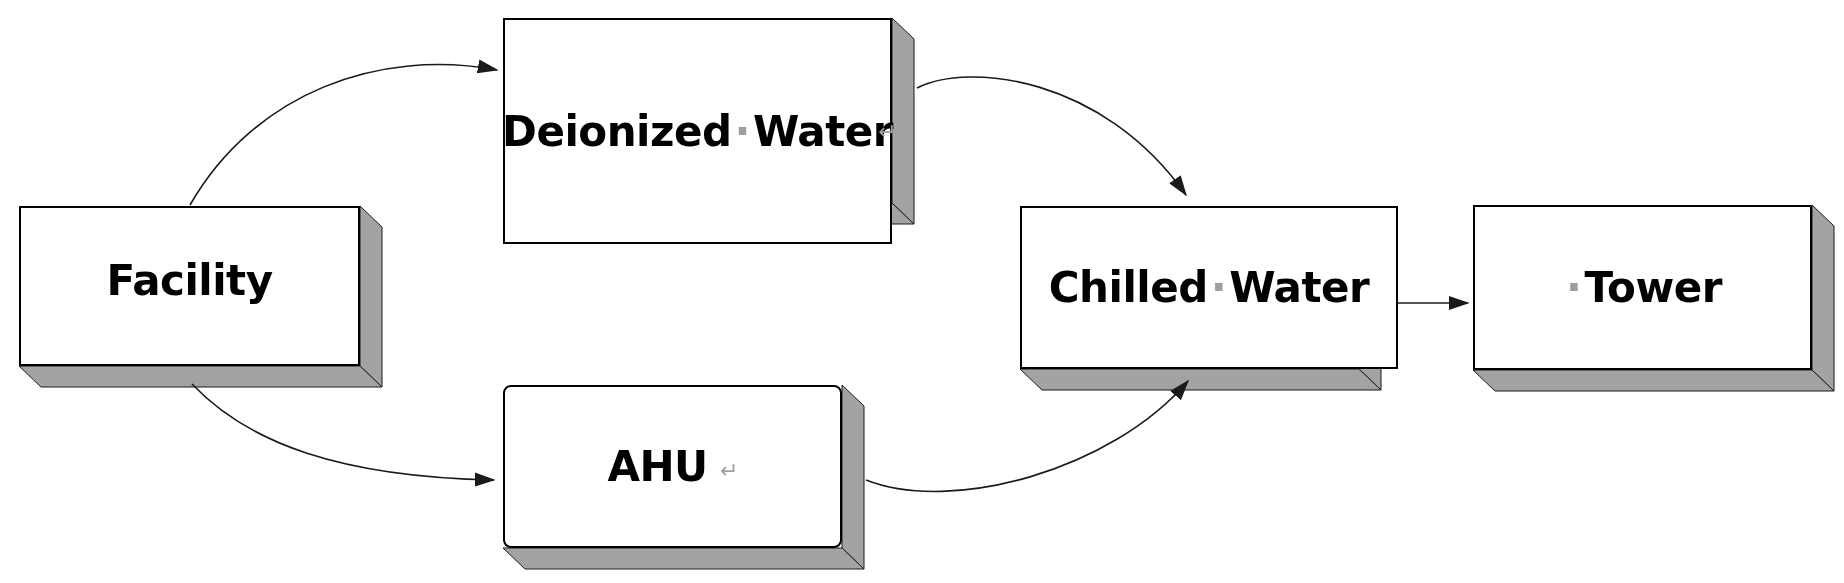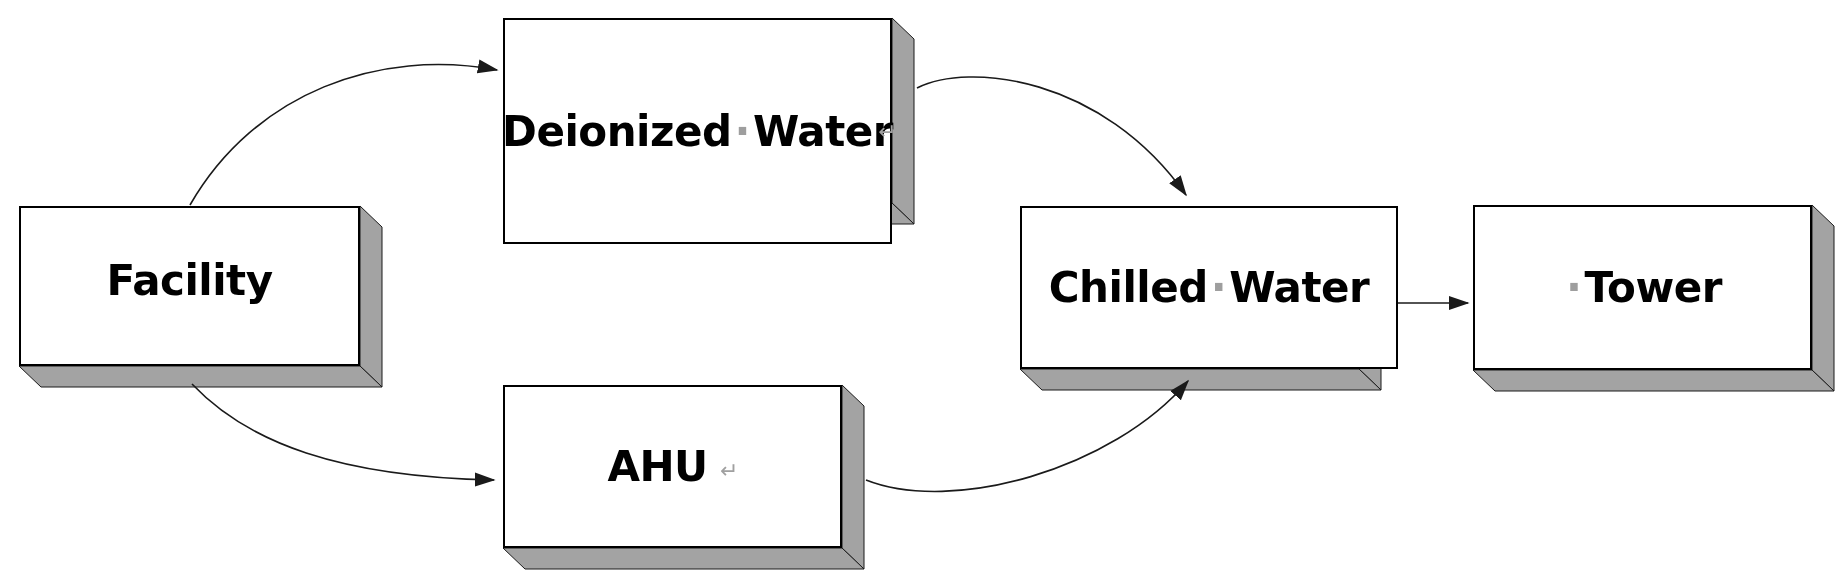--- a/index.html
+++ b/index.html
@@ -41,21 +41,21 @@
     position:absolute;
     right:-6px;
     top:50%;
     transform:translateY(-50%);
     margin:0;
   }
   .node.lift{padding-bottom:12px;}
   
   #node-facility       {left:19px;  top:206px; width:341px; height:160px;}
   #node-deionized-water{left:503px; top:18px;  width:389px; height:226px;}
-  #node-ahu            {left:503px; top:385px; width:339px; height:163px;}
+  #node-ahu            {left:503px; top:385px; width:339px; height:163px;border-radius:8px;}
   #node-chilled-water  {left:1020px;top:206px; width:378px; height:163px;}
   #node-cooling-tower  {left:1473px;top:205px; width:339px; height:165px;}
 </style>
 </head>
 <body>
 
 <div id="stage">
 
   <svg id="canvas" viewBox="0 0 1844 583" xmlns="http://www.w3.org/2000/svg">
     <defs>

